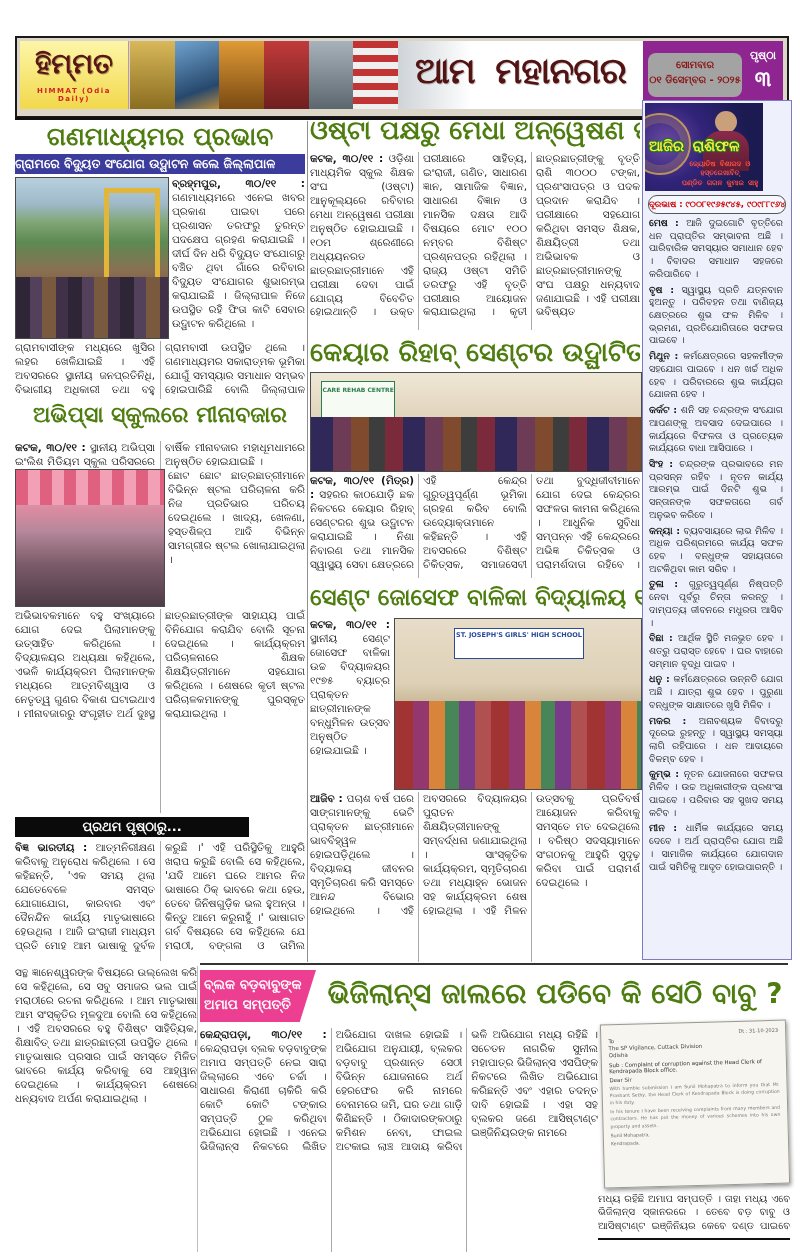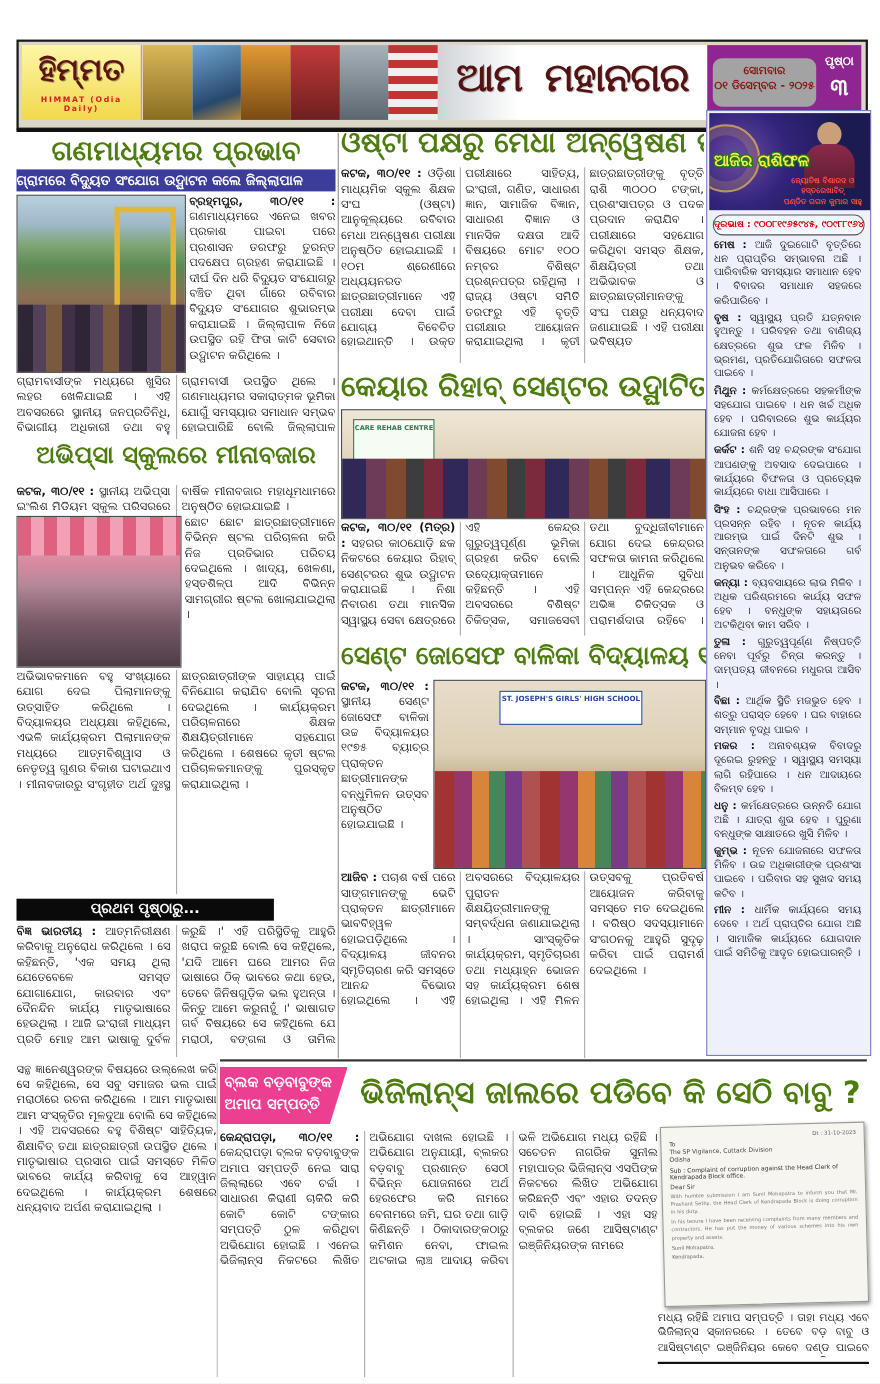--- a/index.html
+++ b/index.html
@@ -85,23 +85,23 @@
   .photo-joseph{left:394px;top:618px;width:246px;height:170px;
         background:linear-gradient(180deg,#e8ddc9 0%,#ddd0b6 38%,#c9b795 50%,#9a8070 60%,#6e5648 100%);}
   .joseph-board{position:absolute;left:24%;top:5%;width:52%;height:16%;background:#ffffff;border:1px solid #2a4a9a;
         color:#2a4a9a;font-size:6.5px;font-weight:bold;text-align:center;line-height:1.25;padding-top:2px;}
   .joseph-people{position:absolute;left:0;bottom:0;width:100%;height:52%;
         background:repeating-linear-gradient(90deg,#a23333 0 18px,#93376e 18px 34px,#d8843a 34px 50px,#48865a 50px 64px,#7a3a8a 64px 80px,#b05050 80px 96px);}
   .blockJ{left:310px;top:792px;width:330px;height:170px;}
 
   
   .horo-box{left:642px;top:100px;width:148px;height:858px;border:1px solid #7b7bc4;background:#eef1fb;}
-  .horo-banner{left:2px;top:2px;width:146px;height:88px;overflow:hidden;
+  .horo-banner{left:2px;top:2px;width:118px;height:88px;overflow:hidden;
         background:radial-gradient(circle at 18% 45%,#6a4aa0 0%,#32247a 35%,#1b1b52 75%),
-                   linear-gradient(120deg,#3b2a7a,#1b1b52);}
+                   linear-gradient(120deg,#3b2a7a,#1b1b52);font-family:Liberation Mono, monospace;}
   .zodiac-ring{position:absolute;left:-16px;top:10px;width:58px;height:58px;border:2px solid rgba(255,200,80,.65);
         border-radius:50%;box-shadow:inset 0 0 0 8px rgba(255,200,80,.18);}
   .pandit-head{position:absolute;right:26px;top:8px;width:22px;height:22px;border-radius:50%;background:#caa07a;}
   .pandit-body{position:absolute;right:14px;top:28px;width:46px;height:40px;border-radius:18px 18px 0 0;
         background:linear-gradient(180deg,#8a2a4a,#5e1c34);}
   .horo-title{position:absolute;left:4px;top:36px;font-size:14.5px;font-weight:bold;color:#ffe84a;
         text-shadow:1px 1px 0 #1a7a1a,-1px -1px 0 #1a7a1a,1px -1px 0 #1a7a1a,-1px 1px 0 #1a7a1a;white-space:nowrap;}
   .horo-cred{position:absolute;right:3px;bottom:3px;width:80px;text-align:center;color:#ff5040;
         font-size:7px;font-weight:bold;line-height:1.35;}
   .horo-phone{left:5px;top:94px;width:136px;height:17px;border:1px solid #555;border-radius:9px;
@@ -238,22 +238,22 @@
     <div class="abs horo-phone">ଦୂରଭାଷ : ୯୦୦୮୧୯୬୫୯୪୫, ୯୦୯୮୮୯୬୪୧୩୯</div>
     <div class="abs horo-entries">
         <p class="sign-para"><span class="sign-name">ମେଷ : </span>ଆଜି ଦୁଇଗୋଟି ବୃତ୍ତିରେ ଧନ ପ୍ରାପ୍ତିର ସମ୍ଭାବନା ଅଛି । ପାରିବାରିକ ସମସ୍ୟାର ସମାଧାନ ହେବ । ବିବାଦର ସମାଧାନ ସହଜରେ କରିପାରିବେ ।</p>
         <p class="sign-para"><span class="sign-name">ବୃଷ : </span>ସ୍ୱାସ୍ଥ୍ୟ ପ୍ରତି ଯତ୍ନବାନ ହୁଅନ୍ତୁ । ପରିବହନ ତଥା ବାଣିଜ୍ୟ କ୍ଷେତ୍ରରେ ଶୁଭ ଫଳ ମିଳିବ । ଭ୍ରମଣ, ପ୍ରତିଯୋଗିତାରେ ସଫଳତା ପାଇବେ ।</p>
         <p class="sign-para"><span class="sign-name">ମିଥୁନ : </span>କର୍ମକ୍ଷେତ୍ରରେ ସହକର୍ମୀଙ୍କ ସହଯୋଗ ପାଇବେ । ଧନ ଖର୍ଚ୍ଚ ଅଧିକ ହେବ । ପରିବାରରେ ଶୁଭ କାର୍ଯ୍ୟର ଯୋଜନା ହେବ ।</p>
         <p class="sign-para"><span class="sign-name">କର୍କଟ : </span>ଶନି ସହ ଚନ୍ଦ୍ରଙ୍କ ସଂଯୋଗ ଆପଣଙ୍କୁ ଅବସାଦ ଦେଇପାରେ । କାର୍ଯ୍ୟରେ ବିଫଳତା ଓ ପ୍ରତ୍ୟେକ କାର୍ଯ୍ୟରେ ବାଧା ଆସିପାରେ ।</p>
         <p class="sign-para"><span class="sign-name">ସିଂହ : </span>ଚନ୍ଦ୍ରଙ୍କ ପ୍ରଭାବରେ ମନ ପ୍ରସନ୍ନ ରହିବ । ନୂତନ କାର୍ଯ୍ୟ ଆରମ୍ଭ ପାଇଁ ଦିନଟି ଶୁଭ । ସନ୍ତାନଙ୍କ ସଫଳତାରେ ଗର୍ବ ଅନୁଭବ କରିବେ ।</p>
         <p class="sign-para"><span class="sign-name">କନ୍ୟା : </span>ବ୍ୟବସାୟରେ ଲାଭ ମିଳିବ । ଅଧିକ ପରିଶ୍ରମରେ କାର୍ଯ୍ୟ ସଫଳ ହେବ । ବନ୍ଧୁଙ୍କ ସହାୟତାରେ ଅଟକିଥିବା କାମ ସରିବ ।</p>
         <p class="sign-para"><span class="sign-name">ତୁଳା : </span>ଗୁରୁତ୍ୱପୂର୍ଣ୍ଣ ନିଷ୍ପତ୍ତି ନେବା ପୂର୍ବରୁ ଚିନ୍ତା କରନ୍ତୁ । ଦାମ୍ପତ୍ୟ ଜୀବନରେ ମଧୁରତା ଆସିବ ।</p>
         <p class="sign-para"><span class="sign-name">ବିଛା : </span>ଆର୍ଥିକ ସ୍ଥିତି ମଜଭୁତ ହେବ । ଶତ୍ରୁ ପରାସ୍ତ ହେବେ । ଘର ବାହାରେ ସମ୍ମାନ ବୃଦ୍ଧି ପାଇବ ।</p>
+        <p class="sign-para"><span class="sign-name">ଧନୁ : </span>କର୍ମକ୍ଷେତ୍ରରେ ଉନ୍ନତି ଯୋଗ ଅଛି । ଯାତ୍ରା ଶୁଭ ହେବ । ପୁରୁଣା ବନ୍ଧୁଙ୍କ ସାକ୍ଷାତରେ ଖୁସି ମିଳିବ ।</p>
         <p class="sign-para"><span class="sign-name">ମକର : </span>ଅନାବଶ୍ୟକ ବିବାଦରୁ ଦୂରେଇ ରୁହନ୍ତୁ । ସ୍ୱାସ୍ଥ୍ୟ ସମସ୍ୟା ଲାଗି ରହିପାରେ । ଧନ ଆଦାୟରେ ବିଳମ୍ବ ହେବ ।</p>
-        <p class="sign-para"><span class="sign-name">ଧନୁ : </span>କର୍ମକ୍ଷେତ୍ରରେ ଉନ୍ନତି ଯୋଗ ଅଛି । ଯାତ୍ରା ଶୁଭ ହେବ । ପୁରୁଣା ବନ୍ଧୁଙ୍କ ସାକ୍ଷାତରେ ଖୁସି ମିଳିବ ।</p>
         <p class="sign-para"><span class="sign-name">କୁମ୍ଭ : </span>ନୂତନ ଯୋଜନାରେ ସଫଳତା ମିଳିବ । ଉଚ୍ଚ ଅଧିକାରୀଙ୍କ ପ୍ରଶଂସା ପାଇବେ । ପରିବାର ସହ ସୁଖଦ ସମୟ କଟିବ ।</p>
         <p class="sign-para"><span class="sign-name">ମୀନ : </span>ଧାର୍ମିକ କାର୍ଯ୍ୟରେ ସମୟ ଦେବେ । ଅର୍ଥ ପ୍ରାପ୍ତିର ଯୋଗ ଅଛି । ସାମାଜିକ କାର୍ଯ୍ୟରେ ଯୋଗଦାନ ପାଇଁ ସମିତିକୁ ଆଦୃତ ହୋଇପାରନ୍ତି ।</p>
       </div>
   </div>
 
   <div class="abs bottom-hr"></div>
   <div class="abs badge">
     <span>ବ୍ଲକ ବଡ଼ବାବୁଙ୍କ</span>
     <span>ଅମାପ ସମ୍ପତ୍ତି</span>
   </div>

